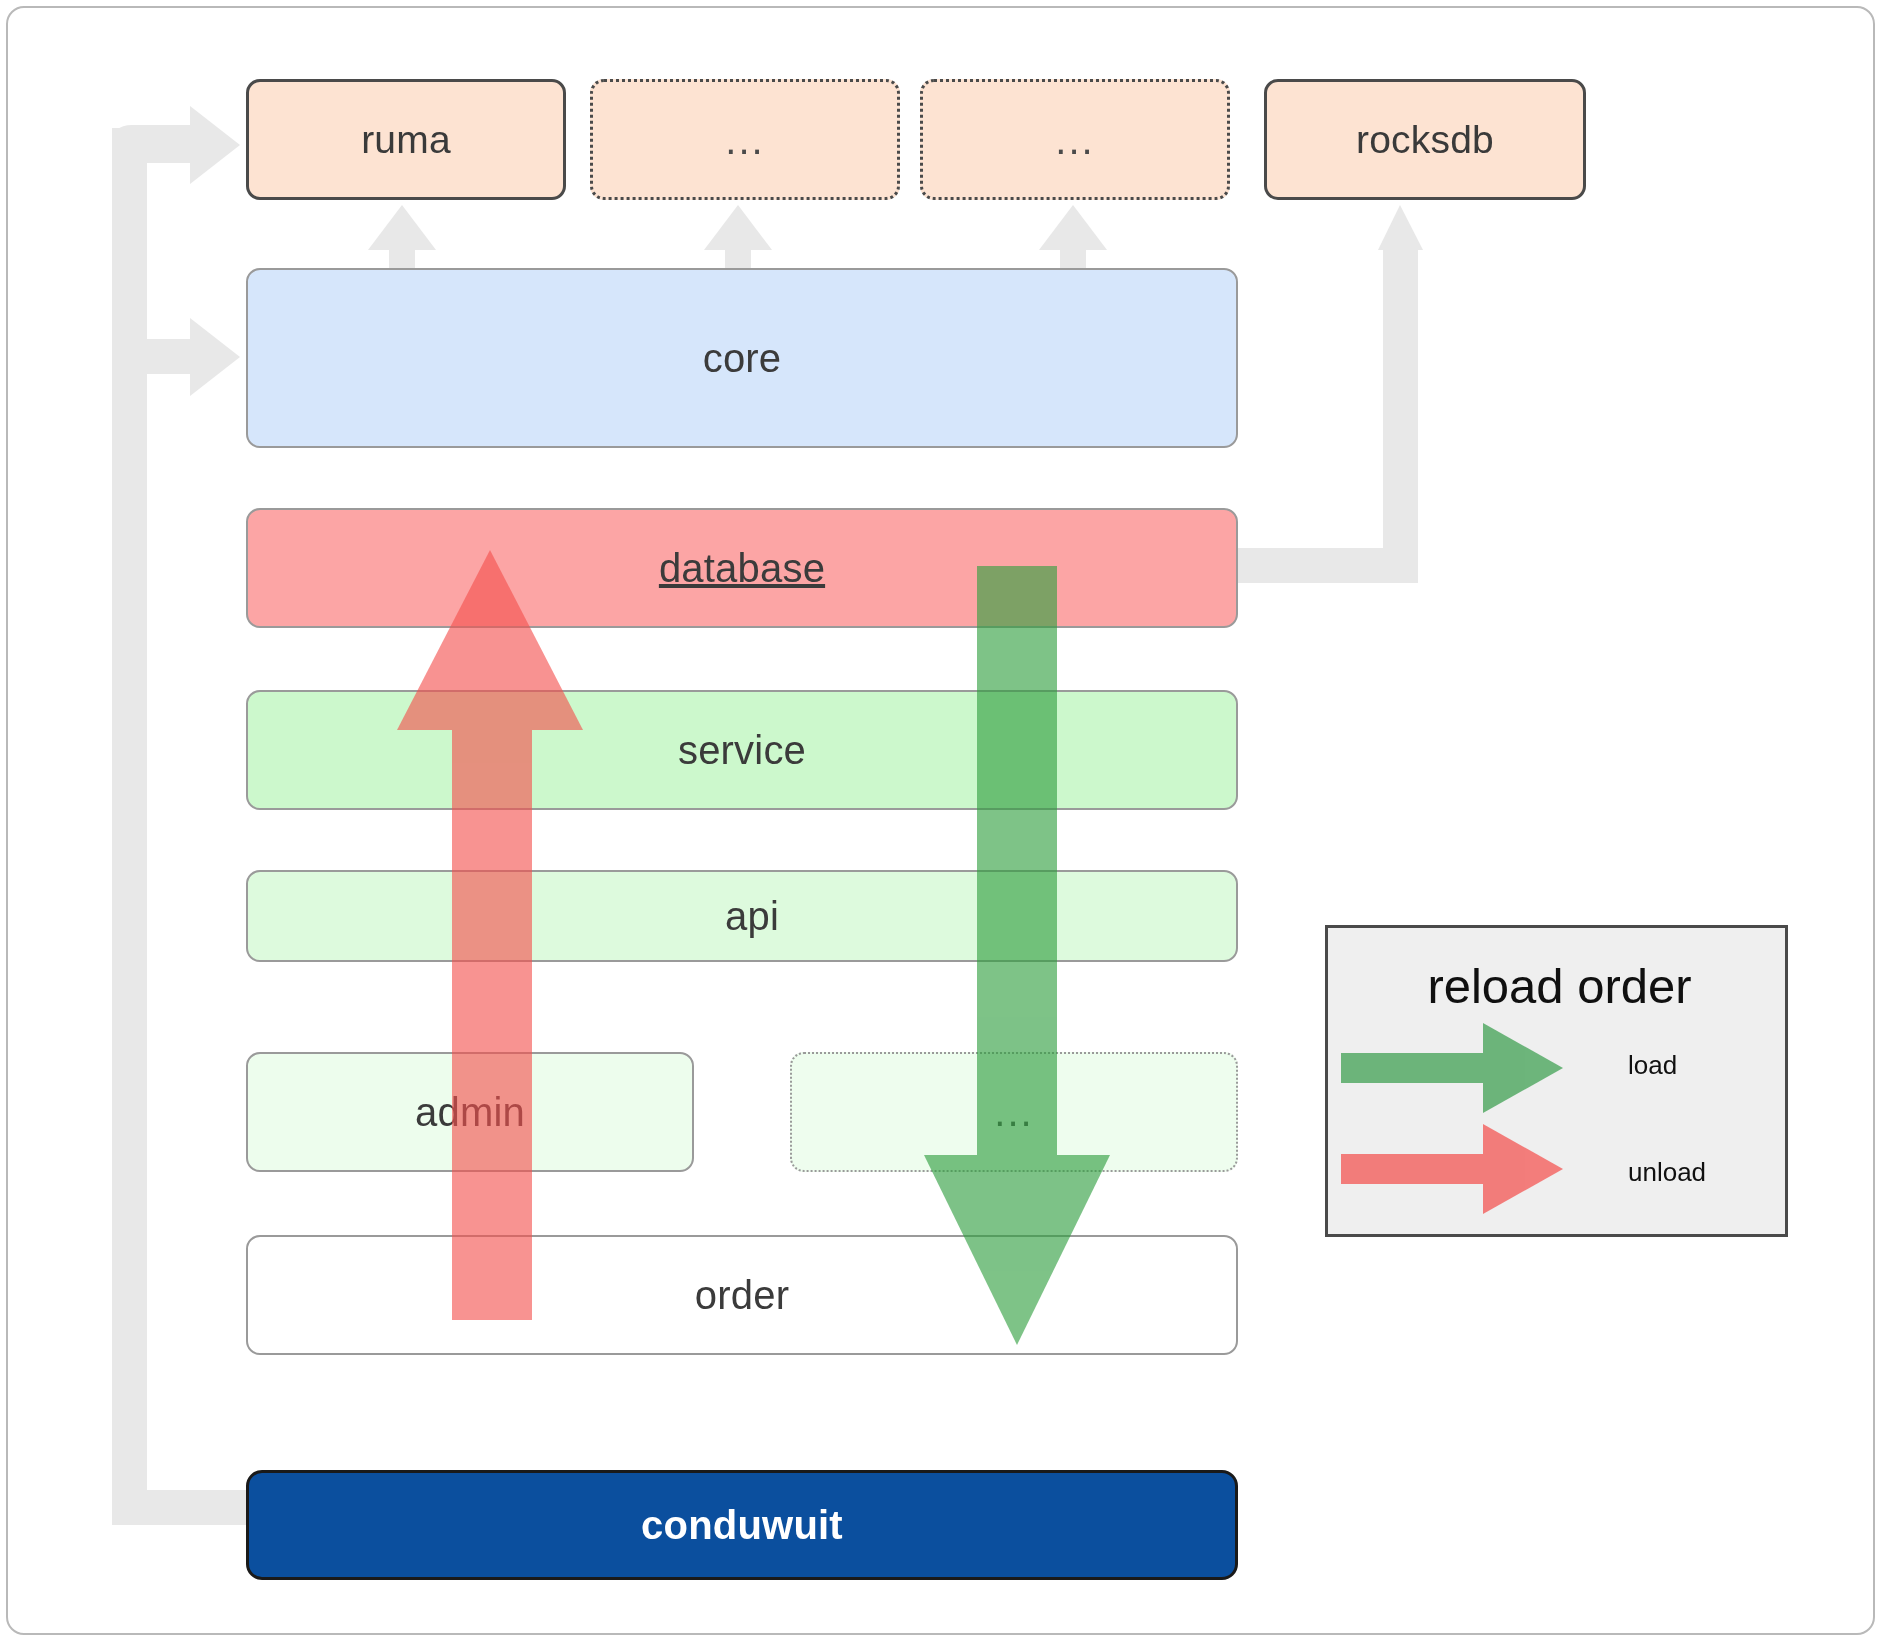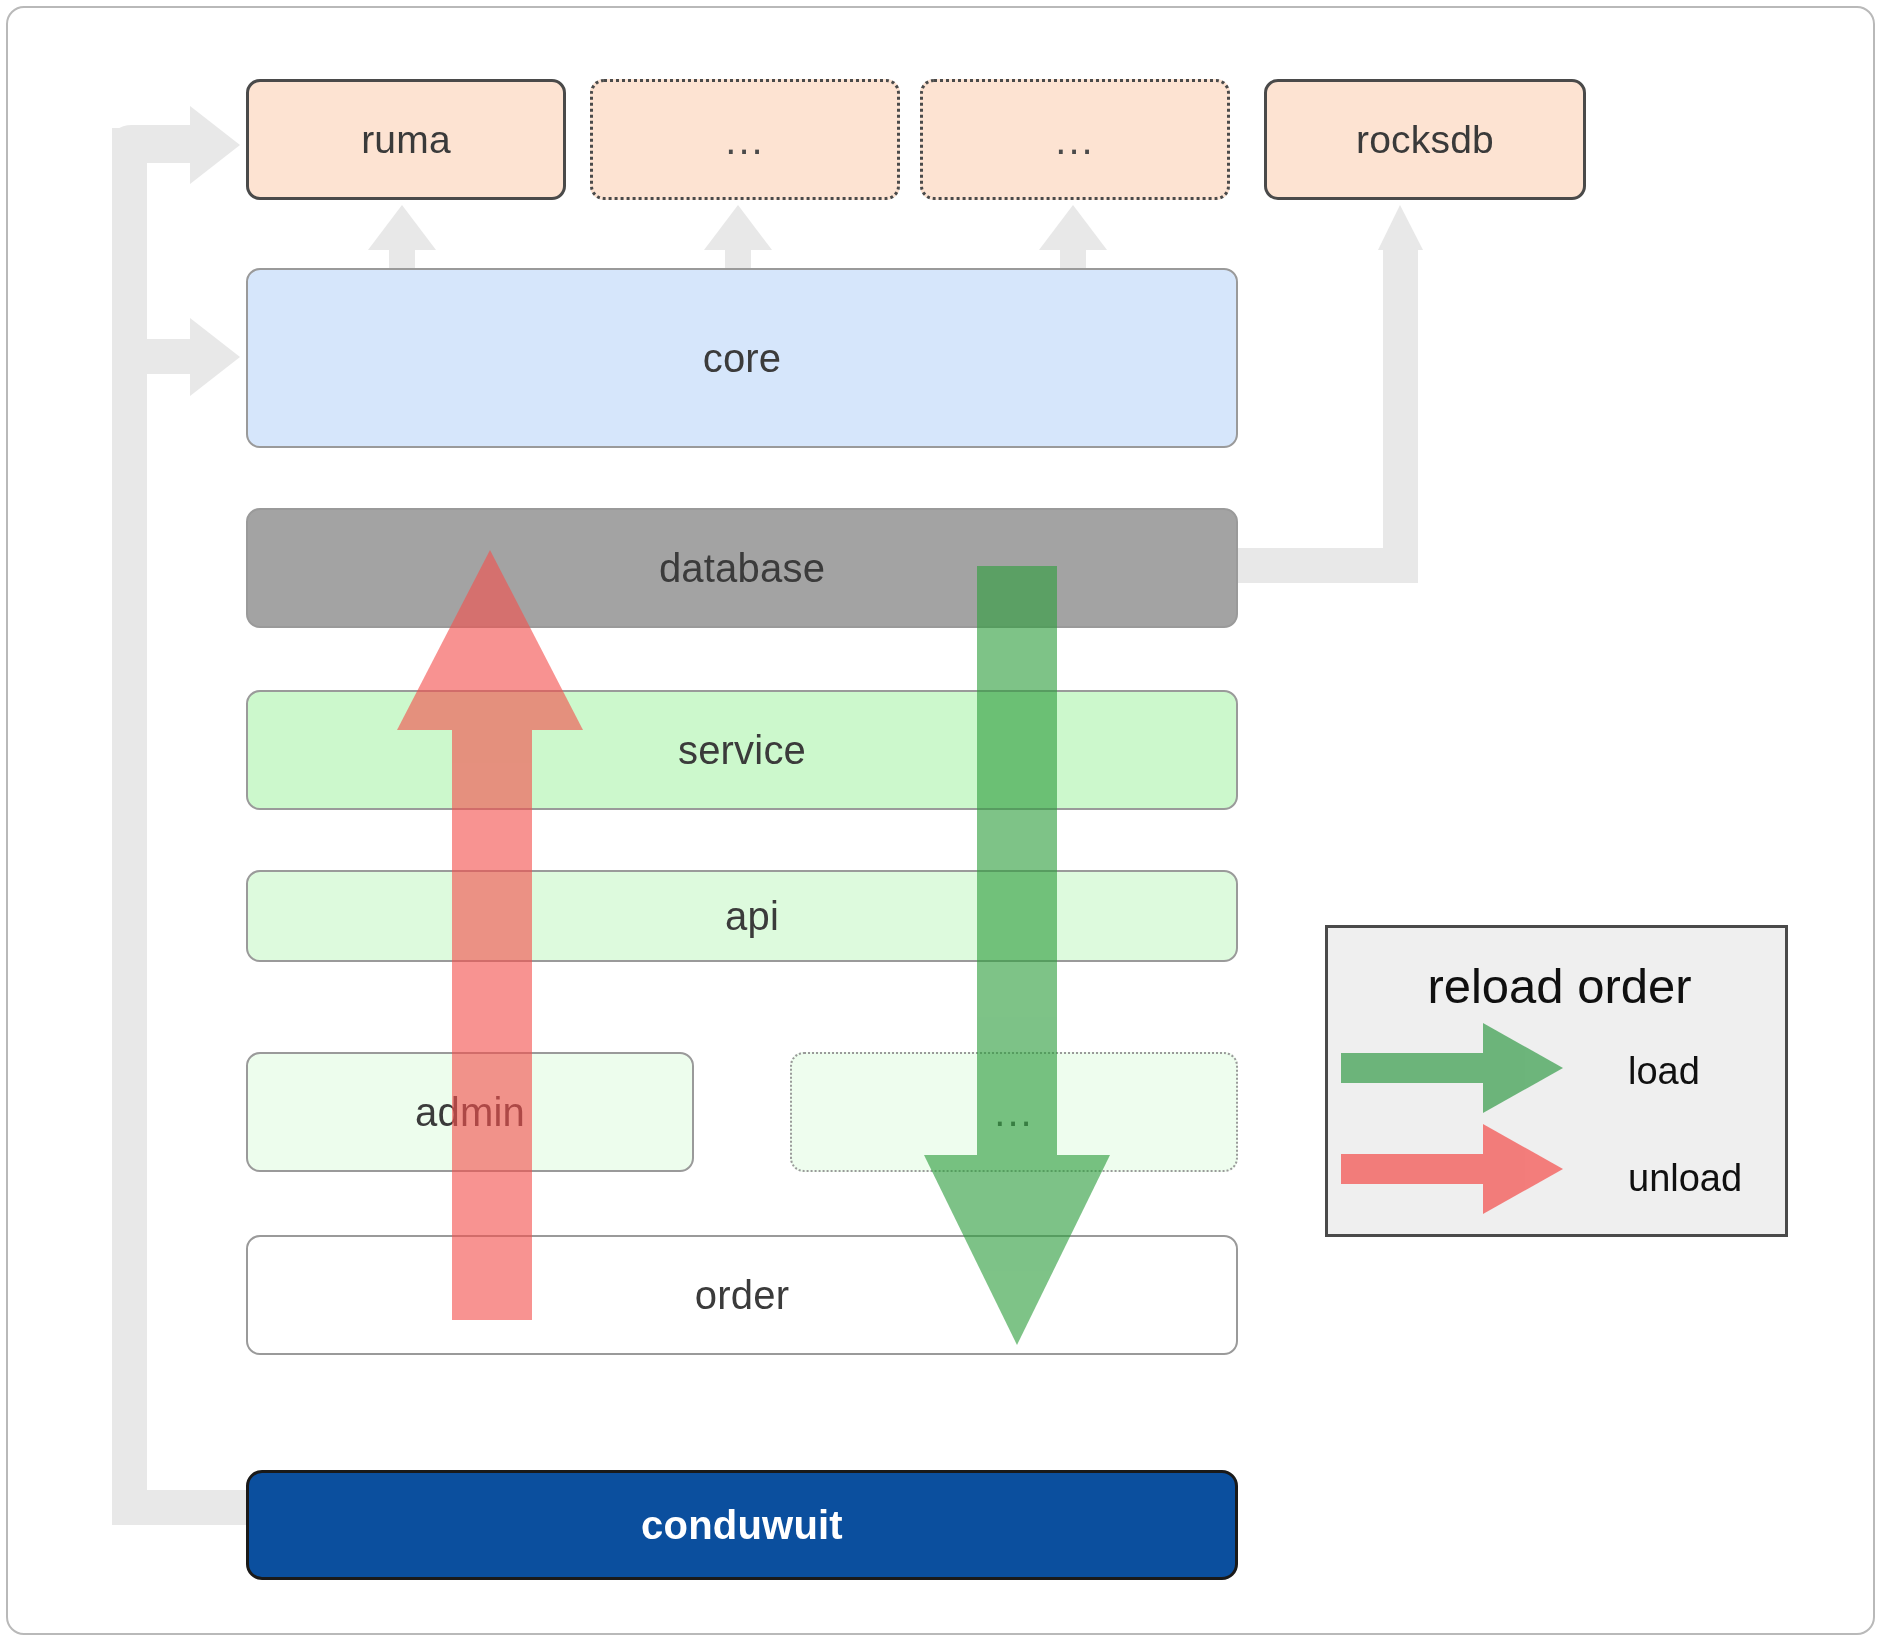--- a/index.html
+++ b/index.html
@@ -63,21 +63,21 @@
     color: #4a4a4a;
   }
 
   .layer {
     border: 2px solid #9a9a9a;
     height: 145px;
     font-size: 40px;
     color: #3b3b3b;
   }
   .layer.core     { background: #d6e6fb; }
-  .layer.database { background: #a3a3a3; }
+  .layer.database { background: #fca5a5; text-decoration: underline; }
   .layer.service  { background: #ccf8cc; }
   .layer.api      { background: #ddfadd; }
   .layer.admin    { background: #edfded; }
   .layer.ellipsis { background: #eefdee; border: 2px dotted #9a9a9a; }
   .layer.router   { background: #ffffff; }
 
   .bottom {
     background: #0b4f9e;
     border: 3px solid #1a1a1a;
     border-radius: 16px;
@@ -99,21 +99,21 @@
   #legend-title {
     position: absolute;
     left: 0; top: 30px;
     width: 463px;
     text-align: center;
     font-size: 49px;
     color: #101010;
   }
   .legend-label {
     position: absolute;
-    font-size: 38px;
+    font-size: 26px;
     color: #101010;
   }
   #legend-label-load   { left: 300px; top: 122px; }
   #legend-label-unload { left: 300px; top: 229px; }
 
   .z-top { z-index: 40; }
   .z-mid { z-index: 20; }
   .z-low { z-index: 5; }
 </style>
 </head>

